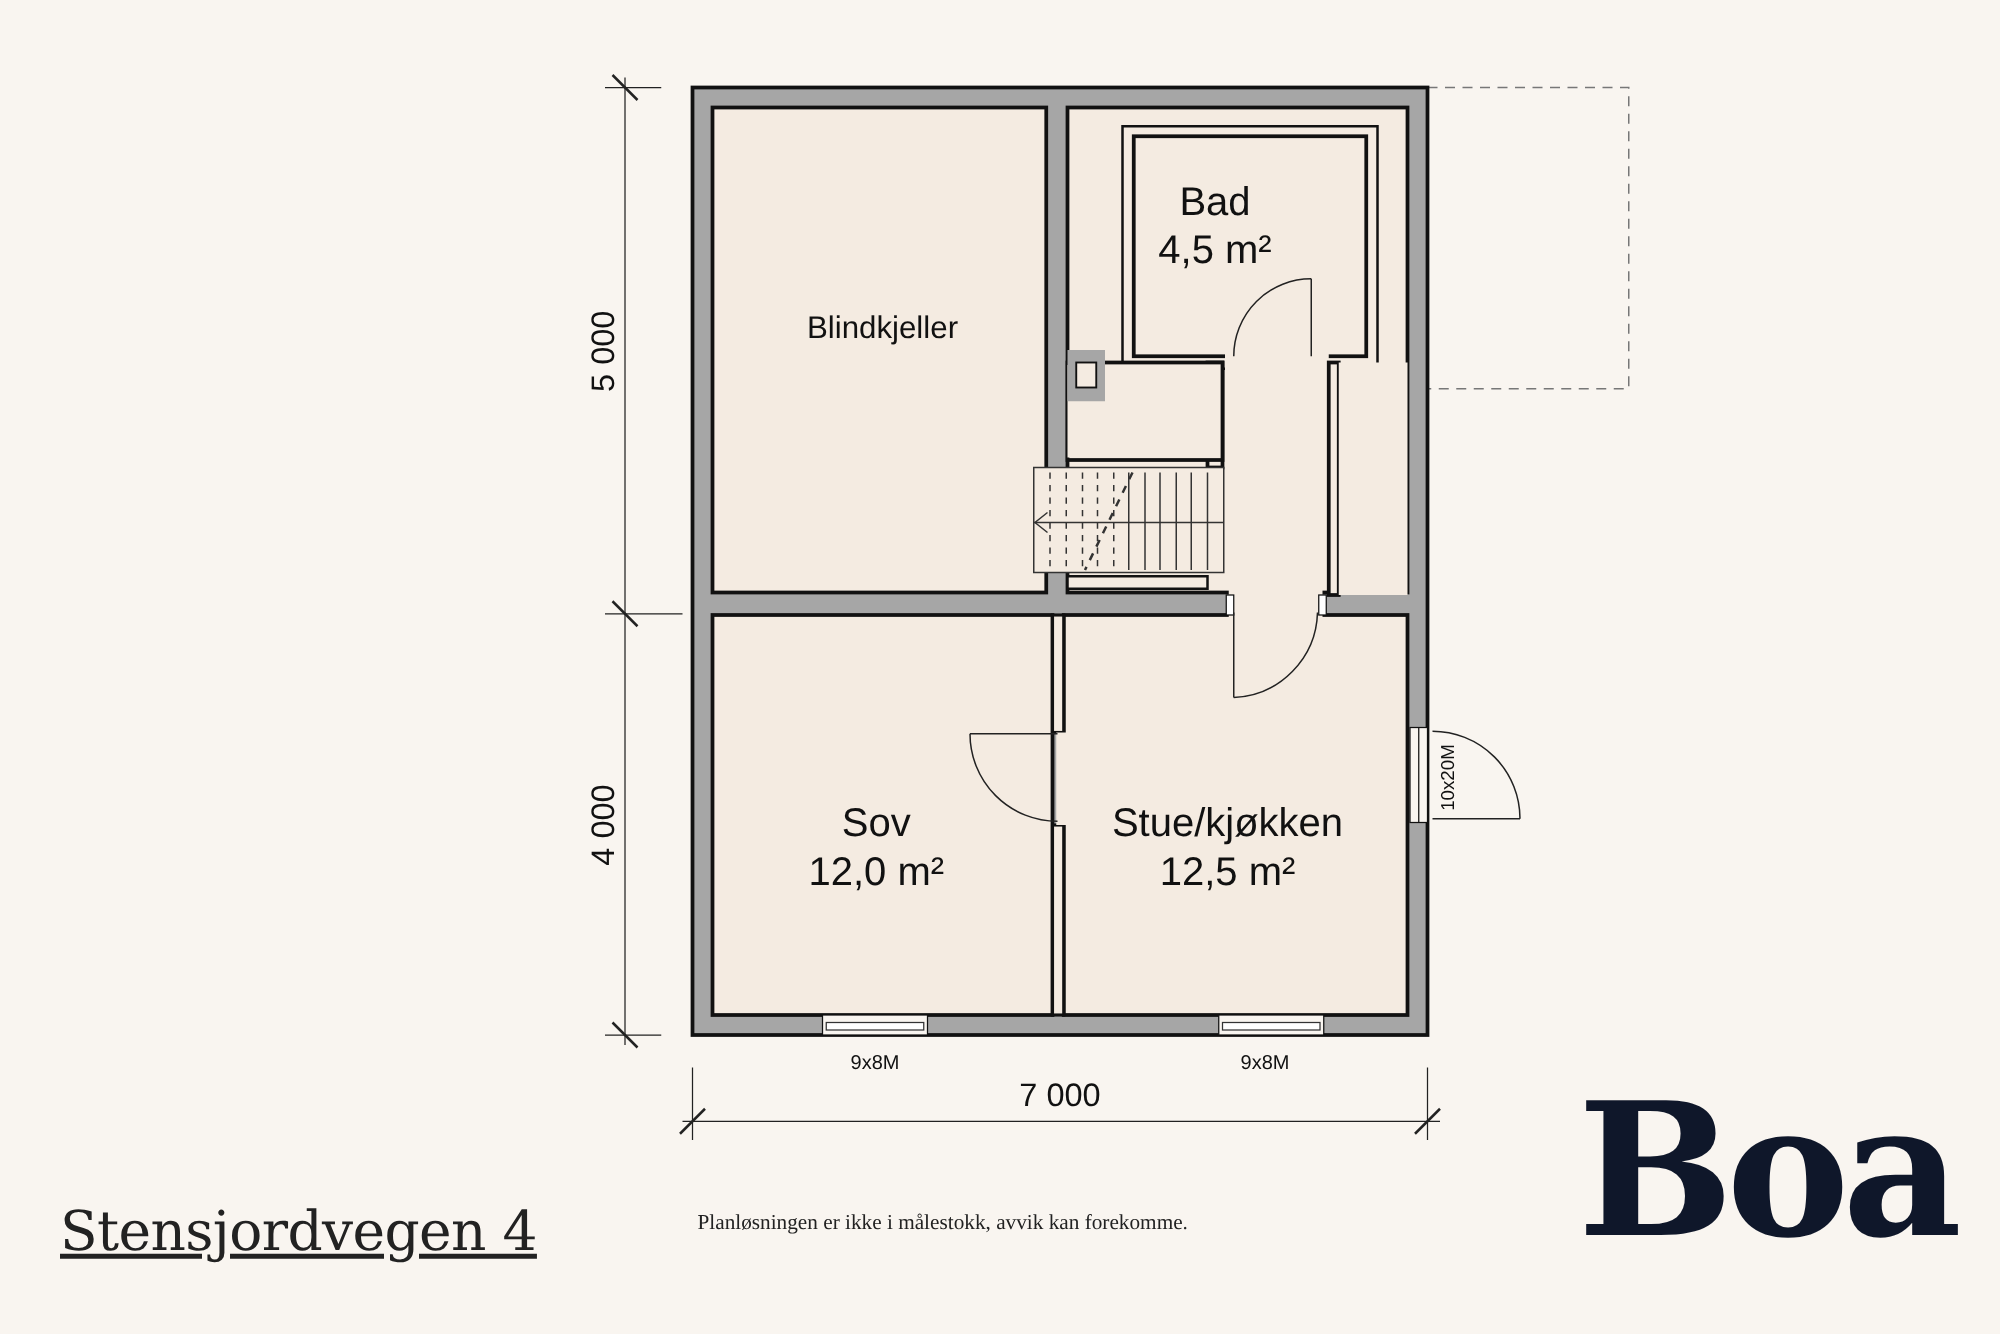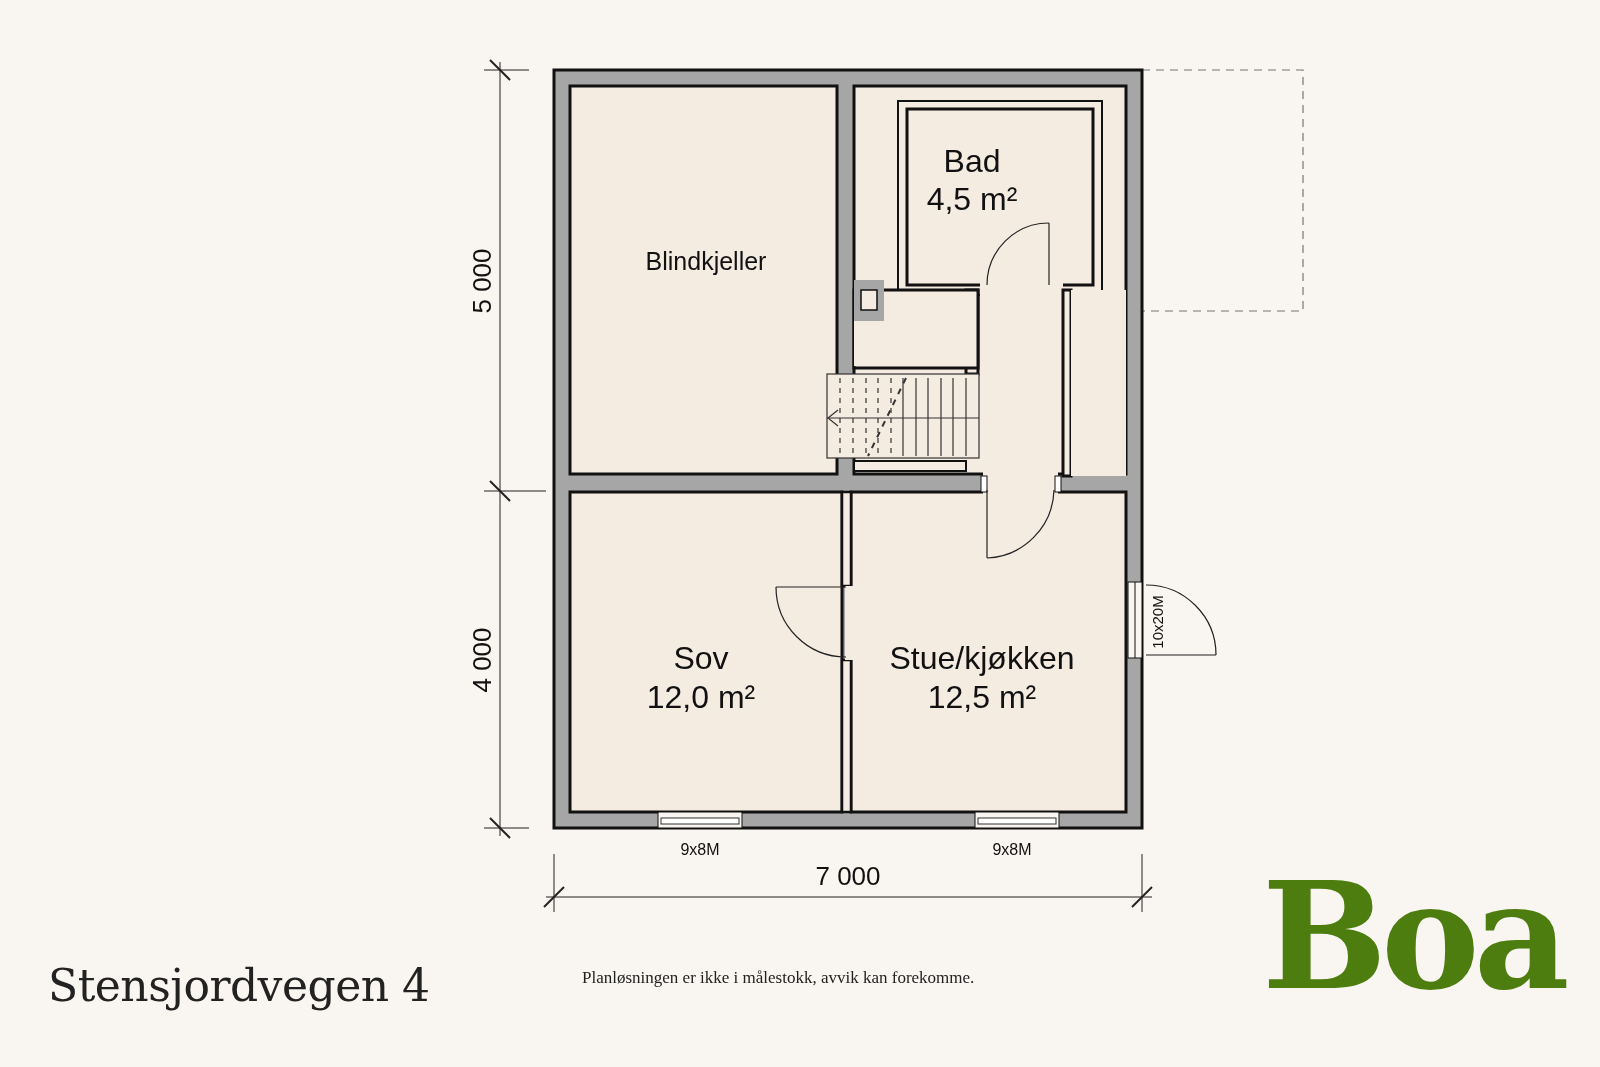--- a/index.html
+++ b/index.html
@@ -1,22 +1,22 @@
 <!DOCTYPE html>
 <html><head>
 <meta charset="utf-8">
 <style>
   html, body { margin: 0; padding: 0; }
   body { width: 1600px; height: 1067px; background: #f9f5f0; position: relative; overflow: hidden; }
   #plan { position: absolute; left: 0; top: 0; width: 1600px; height: 1067px; }
   .room-label { font-family: "Liberation Sans", sans-serif; fill: #111; text-anchor: middle; }
   .dim-label { font-family: "Liberation Sans", sans-serif; fill: #111; text-anchor: middle; }
-  .address { position: absolute; left: 48px; top: 960px; font-family: "DejaVu Serif", serif; font-size: 44px; color: #222; letter-spacing: -0.5px; }
-  .disclaimer { position: absolute; left: 558px; top: 967px; font-family: "Liberation Serif", serif; font-size: 17px; line-height: 22px; color: #222; margin-left: 24px; }
-  .logo { position: absolute; left: 1262px; top: 862px; font-family: "DejaVu Serif", serif; font-weight: bold; font-size: 148px; letter-spacing: -6px; color: #4d7c0f; line-height: 1; }
+  .address { position: absolute; left: 48px; top: 960px; font-family: "DejaVu Serif", serif; font-size: 44px; color: #222; letter-spacing: -0.5px; text-decoration: underline; }
+  .disclaimer { position: absolute; left: 558px; top: 967px; font-family: "Liberation Serif", serif; font-size: 17px; line-height: 22px; color: #222; }
+  .logo { position: absolute; left: 1262px; top: 862px; font-family: "DejaVu Serif", serif; font-weight: bold; font-size: 148px; letter-spacing: -6px; color: #0f172a; line-height: 1; }
 </style>
 </head>
 <body>
 
 <svg id="plan" viewBox="0 0 1600 1067" xmlns="http://www.w3.org/2000/svg">
 
   <g fill="none" stroke="#777" stroke-width="1.2" stroke-dasharray="8,6">
     <polyline points="1142,70 1303,70 1303,311 1142,311"></polyline>
   </g>
 

